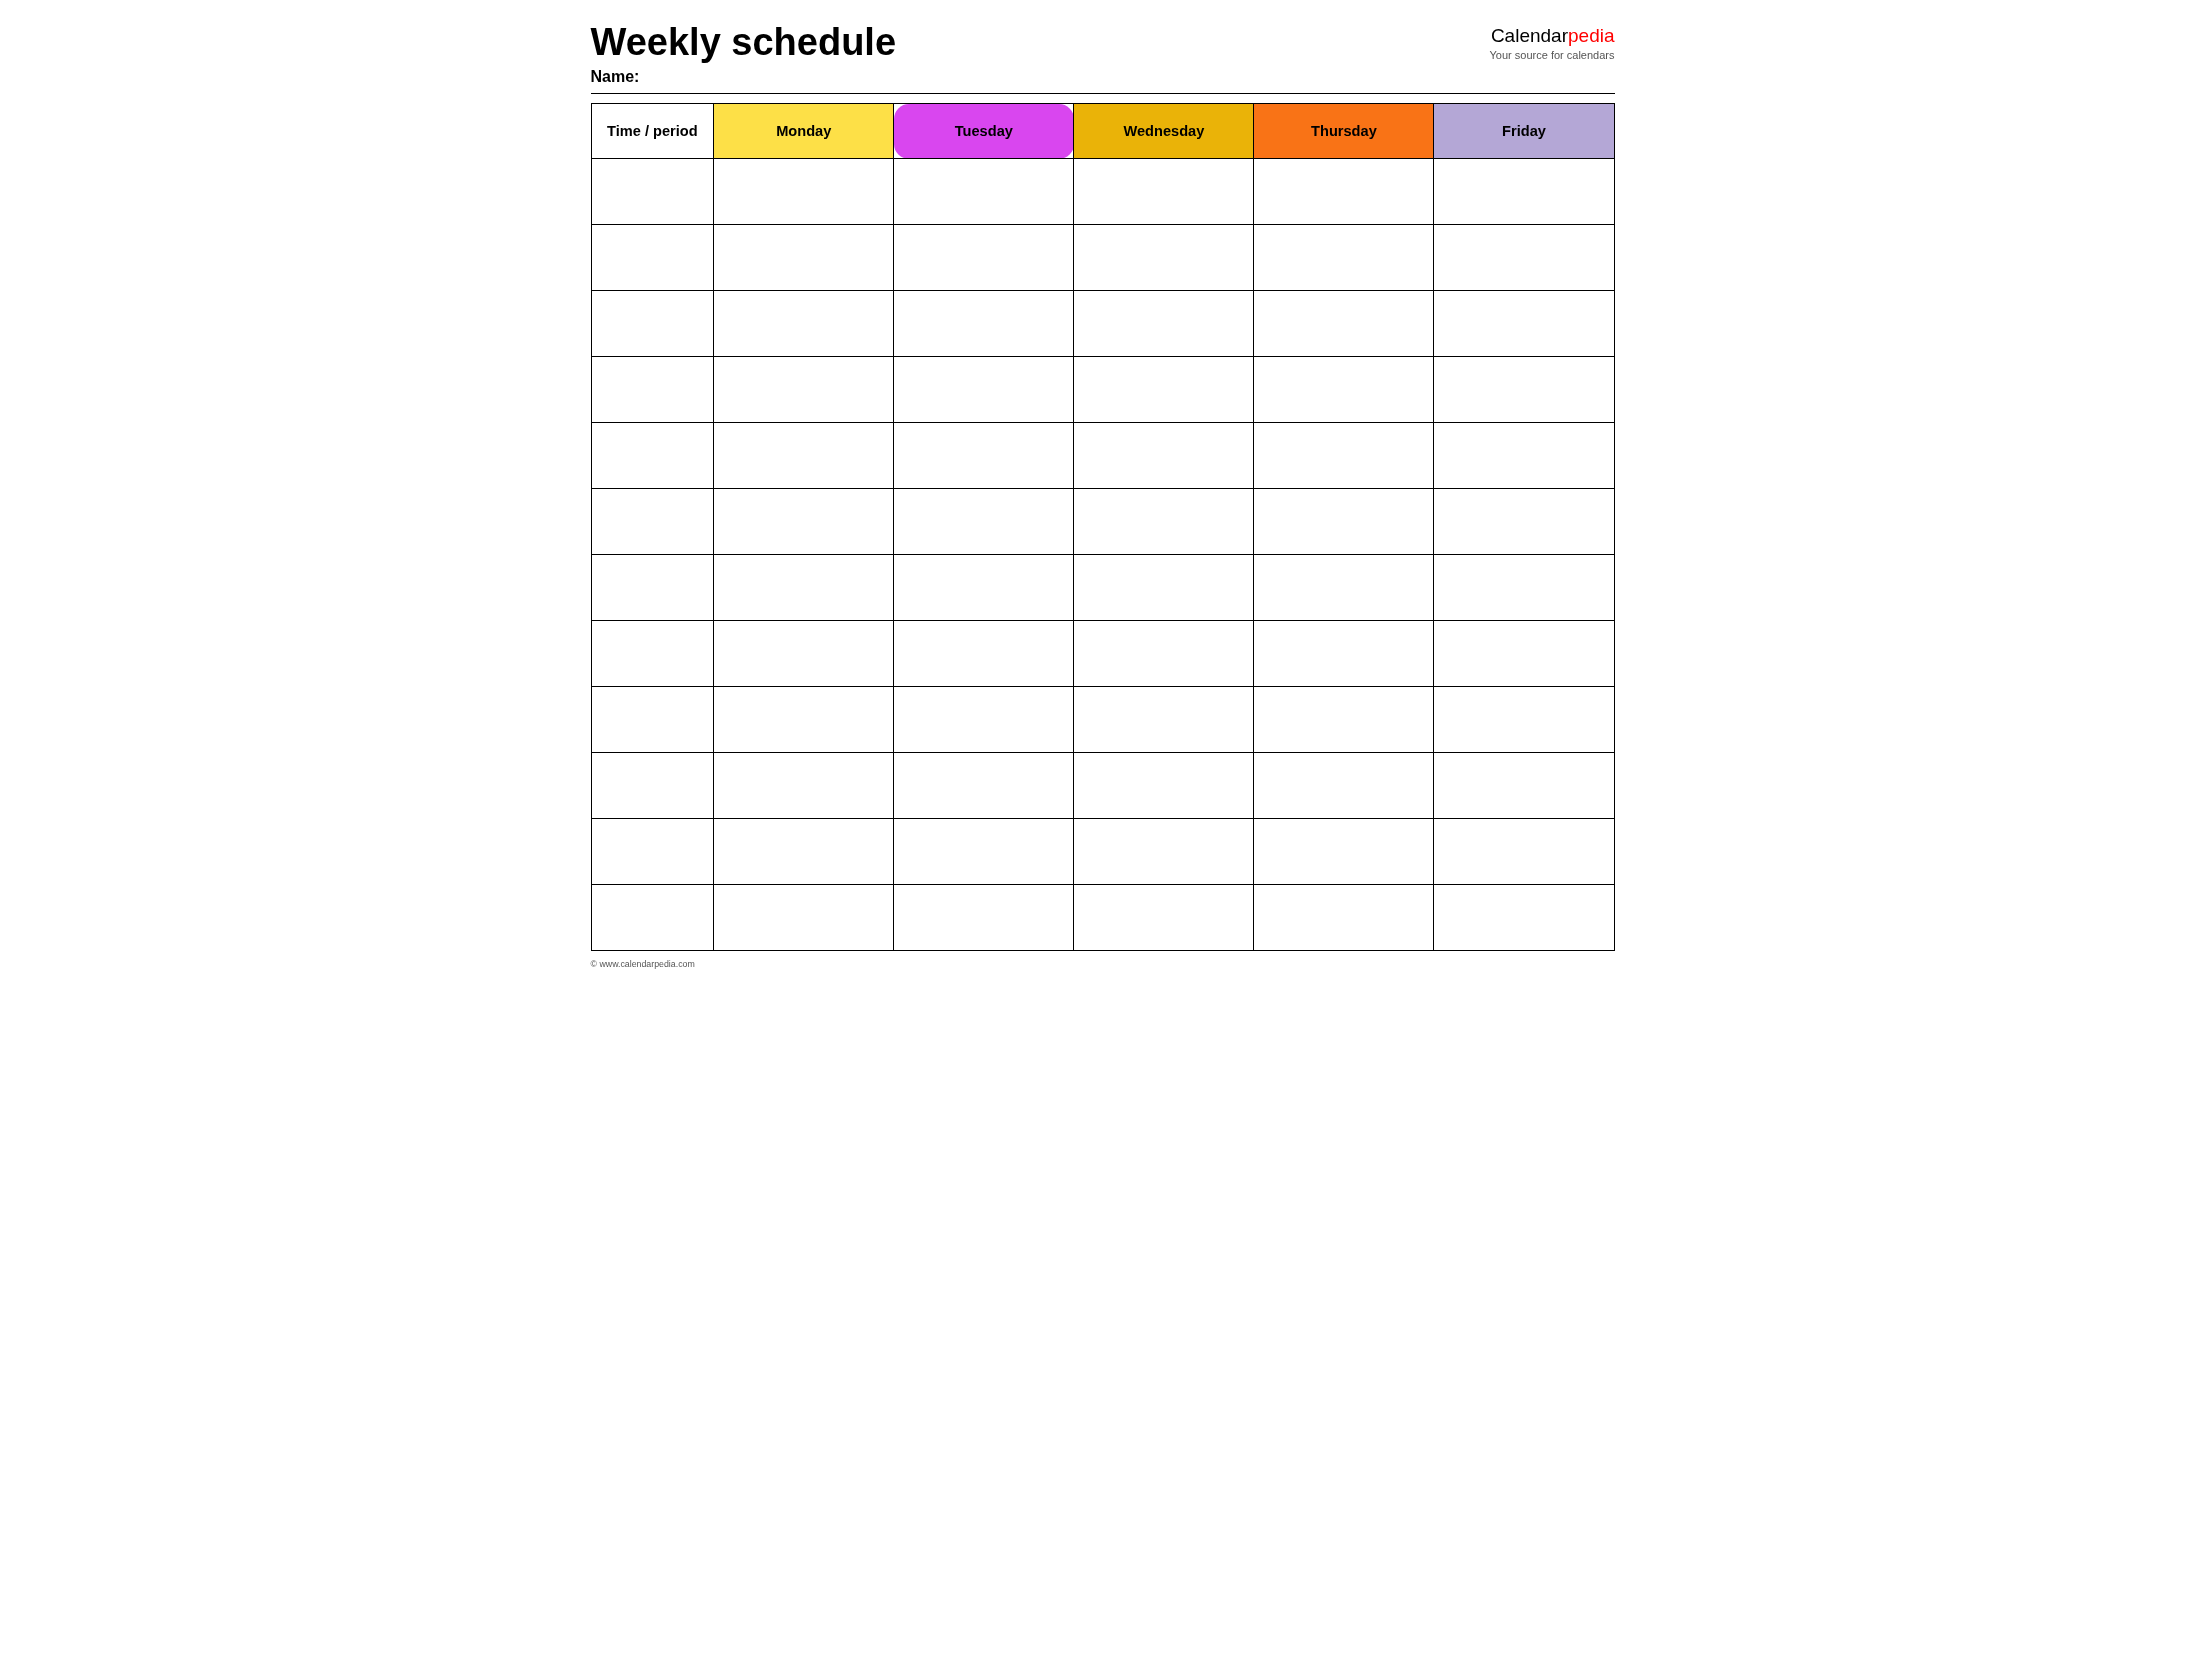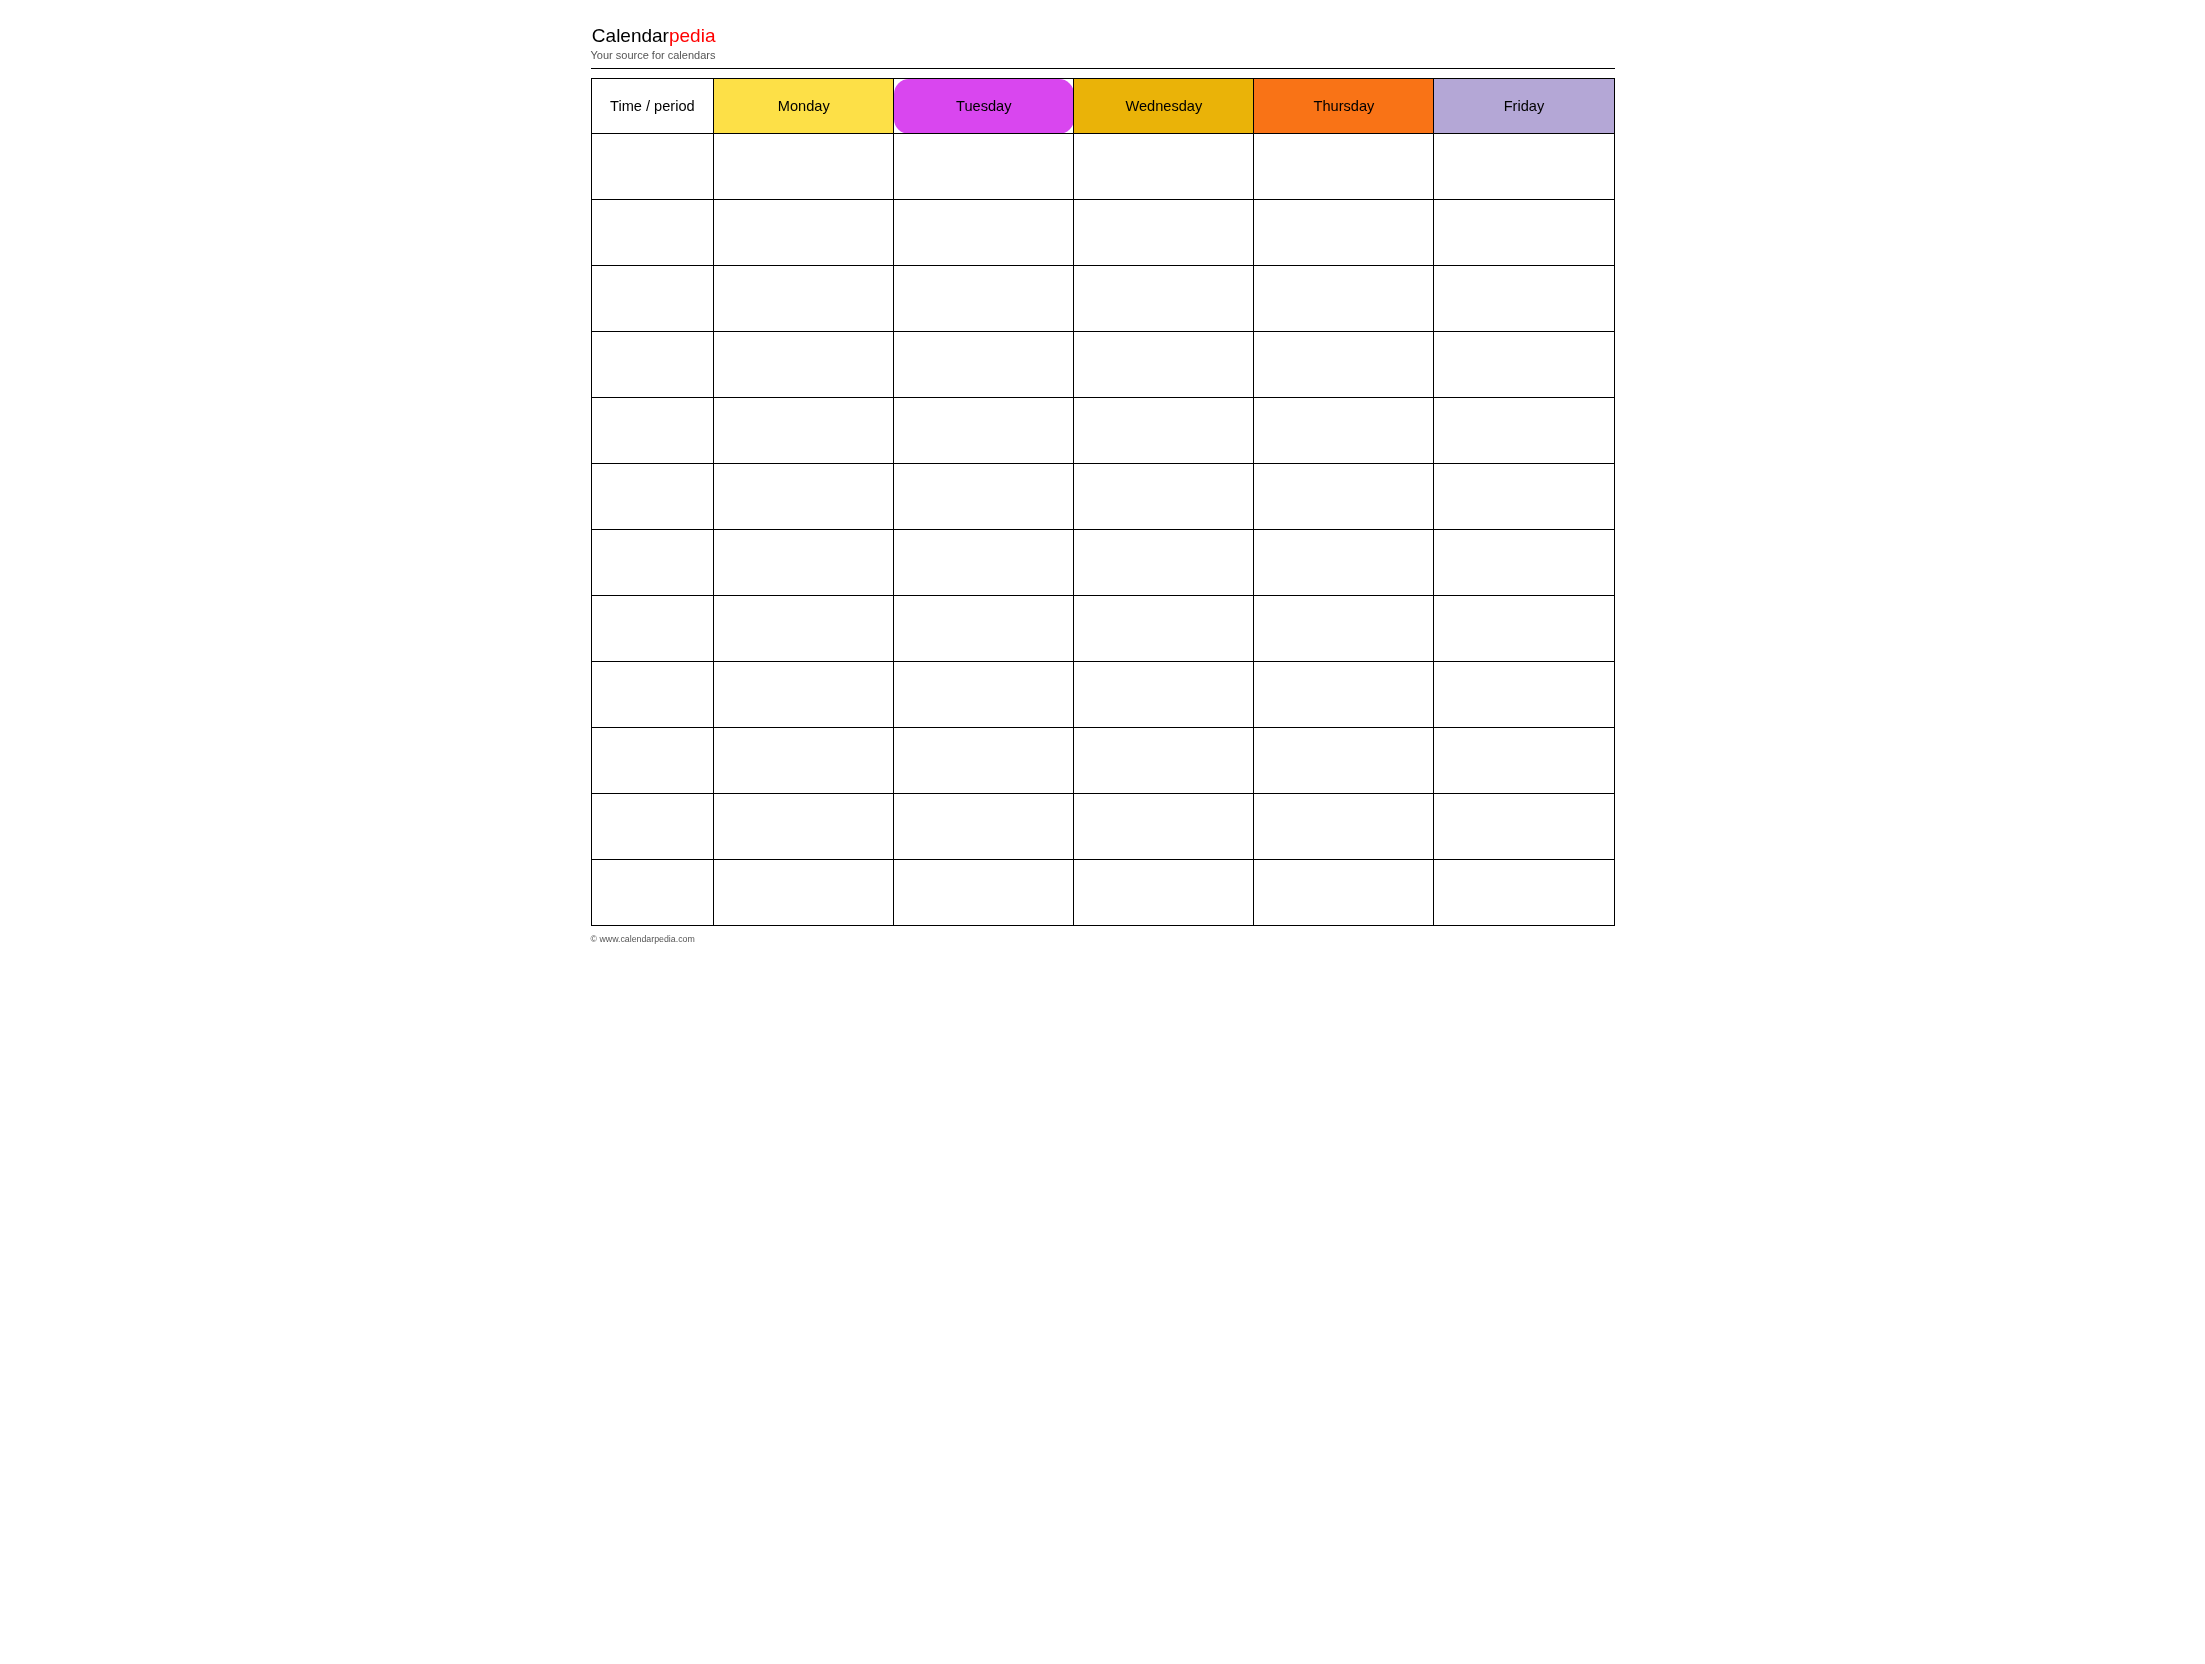--- a/index.html
+++ b/index.html
@@ -91,21 +91,21 @@
     .schedule-table td {
       border: 0.7px solid #000000;
       padding: 0;
       height: 66px;
     }
 
     .schedule-table th {
       height: 55px;
       text-align: center;
       font-size: 14.6px;
-      font-weight: normal;
+      font-weight: bold;
       vertical-align: middle;
     }
 
     .col-time {
       width: 12%;
       background-color: #ffffff;
       color: #000000;
     }
 
     .col-monday {
@@ -147,20 +147,24 @@
       font-size: 8.8px;
       color: #555555;
       margin-top: 7.3px;
     }
   </style>
 </head>
 <body>
 
 <div class="page-wrapper">
   <div class="header-section">
+    <div class="title-area">
+      <h1 class="page-title">Weekly schedule</h1>
+      <div class="name-label">Name:</div>
+    </div>
     <div class="logo-area">
       <div class="logo-text">
         <span class="calendar-part">Calendar</span><span class="pedia-part">pedia</span>
       </div>
       <div class="logo-tagline">Your source for calendars</div>
     </div>
   </div>
 
   <hr class="divider">
 

